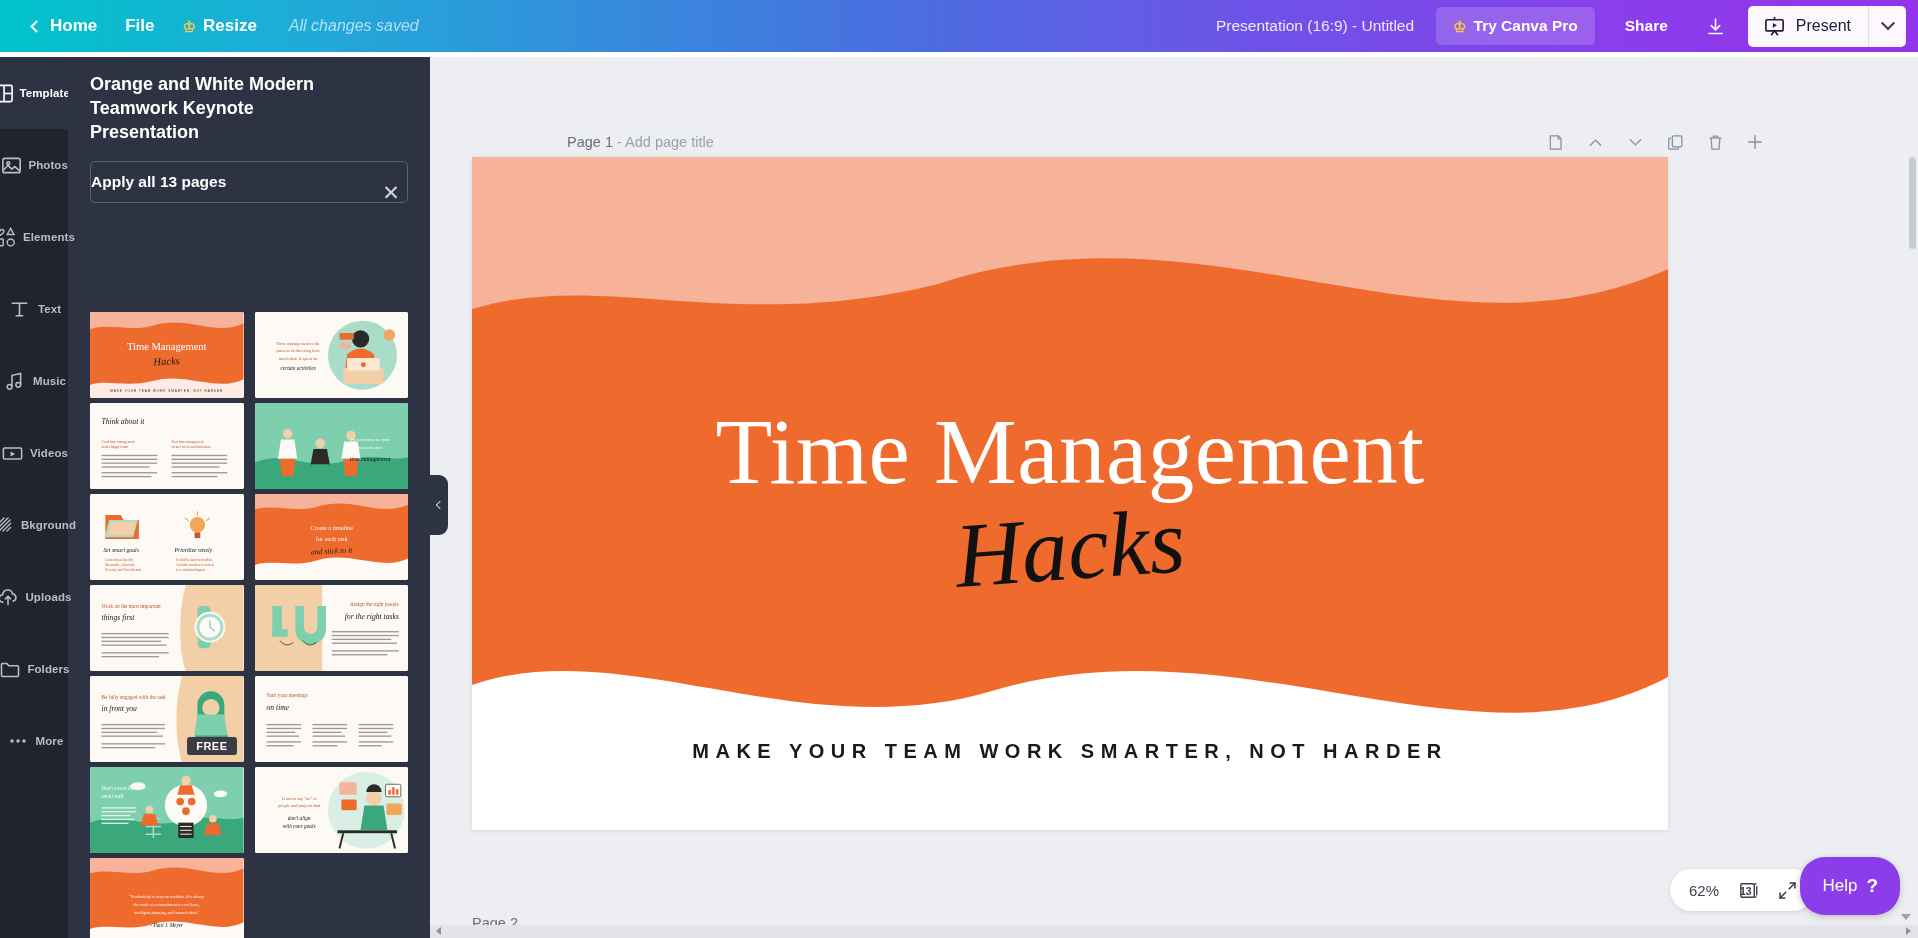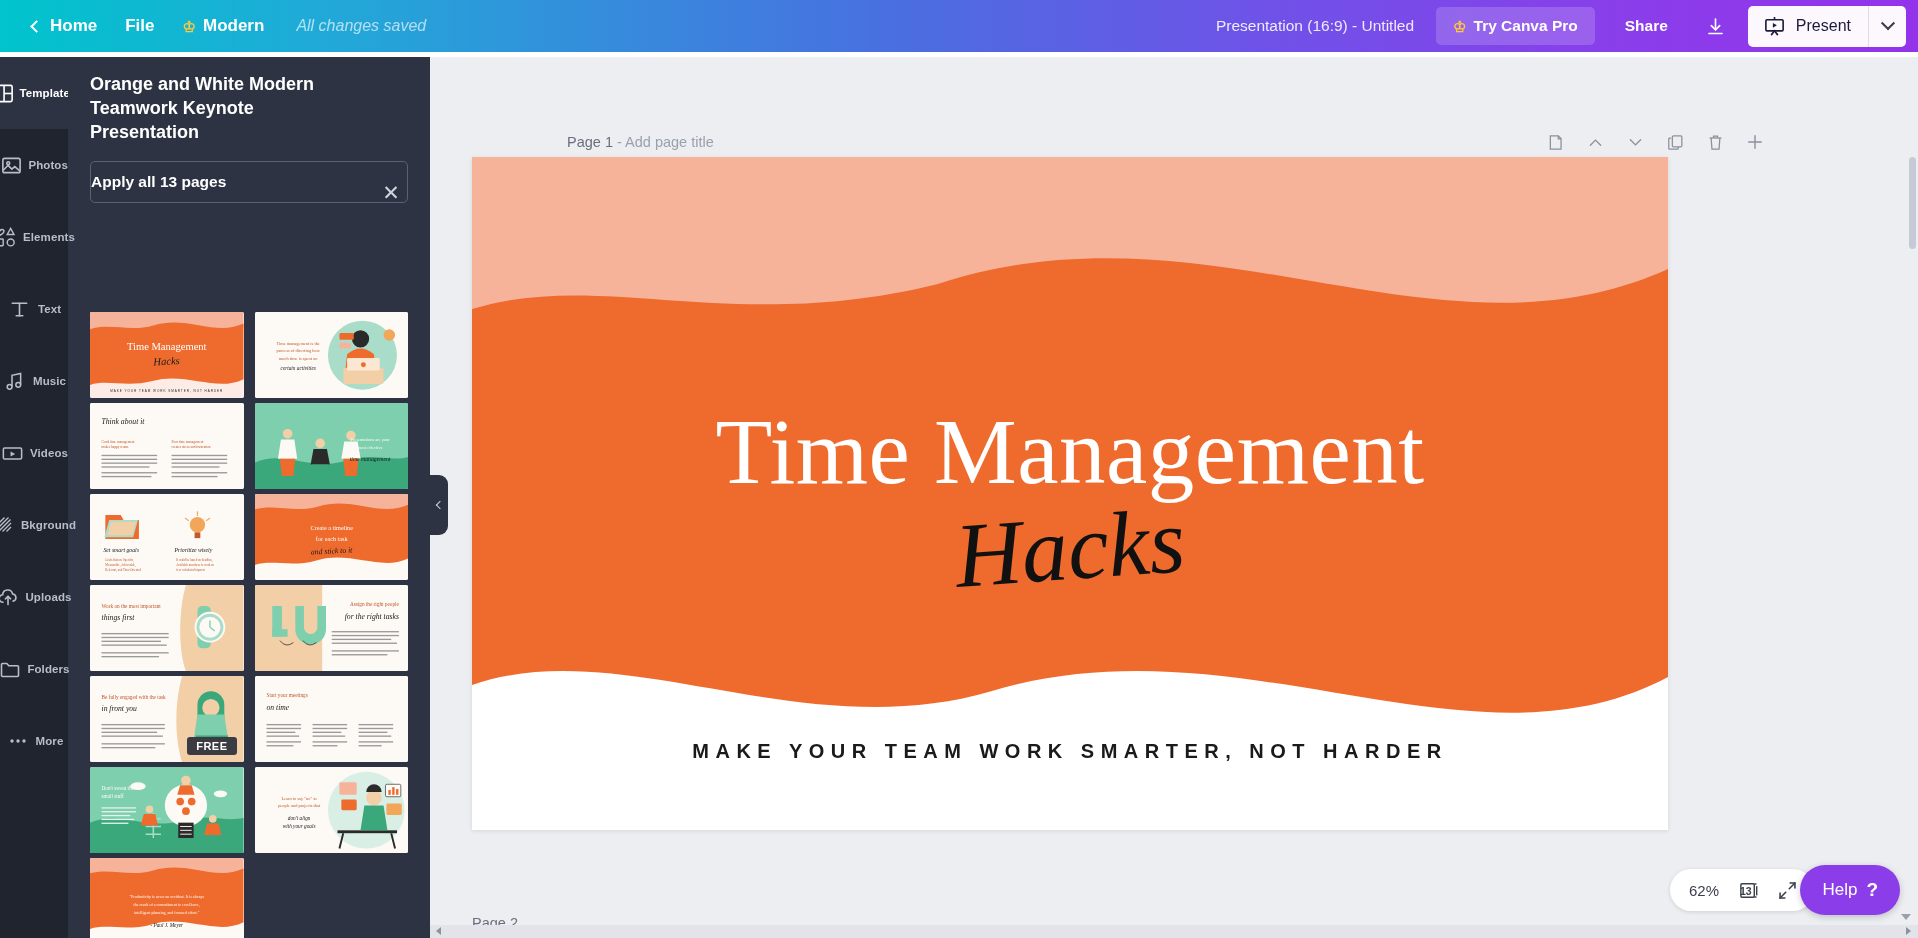--- a/index.html
+++ b/index.html
@@ -176,21 +176,21 @@
     padding: 14px 10px; box-shadow: 0 1px 4px rgba(0,0,0,.13); z-index: 50; justify-content: space-between;
   }
   .zoom-pct { font-size: 15px; color: #3b3f4c; padding: 0 9px; cursor: pointer; }
   .zoom-ico { width: 34px; height: 34px; display: flex; align-items: center;
               justify-content: center; cursor: pointer; color: #3b3f4c; border-radius: 17px; }
   .pagecount {
     position: absolute; font-size: 10.5px; color: #3b3f4c; font-weight: bold;
     left: 8px; top: 12px;
   }
   .help-btn {
-    position: absolute; right: 18px; bottom: 23px; height: 50px; padding: 8px 22px;
+    position: absolute; right: 18px; bottom: 23px; height: 58px; padding: 8px 22px;
     background: #8b3dea; color: #fff; border-radius: 25px; display: flex;
     align-items: center; gap: 9px; font-size: 17px; cursor: pointer; z-index: 50;
     box-shadow: 0 2px 7px rgba(0,0,0,.2);
   }
   .help-q { font-weight: bold; font-size: 19px; }
 
   
   .vscroll {
     position: absolute; right: 2px; top: 100px; width: 7px; height: 92px;
     background: #c6cad4; border-radius: 4px; z-index: 45; cursor: pointer;
@@ -223,21 +223,21 @@
     <div class="tb-left">
       <div class="tb-item">
         <span class="chev-left"></span>
         <span>Home</span>
       </div>
       <div class="tb-item">
         <span>File</span>
       </div>
       <div class="tb-item">
         <span class="crown">♔</span>
-        <span>Modern</span>
+        <span>Resize</span>
       </div>
       <div class="saved">All changes saved</div>
     </div>
 
     <div class="tb-right">
       <div class="doc-title">Presentation (16:9) - Untitled</div>
 
       <div class="btn-pro">
         <span class="crown">♔</span>
         <span>Try Canva Pro</span>

